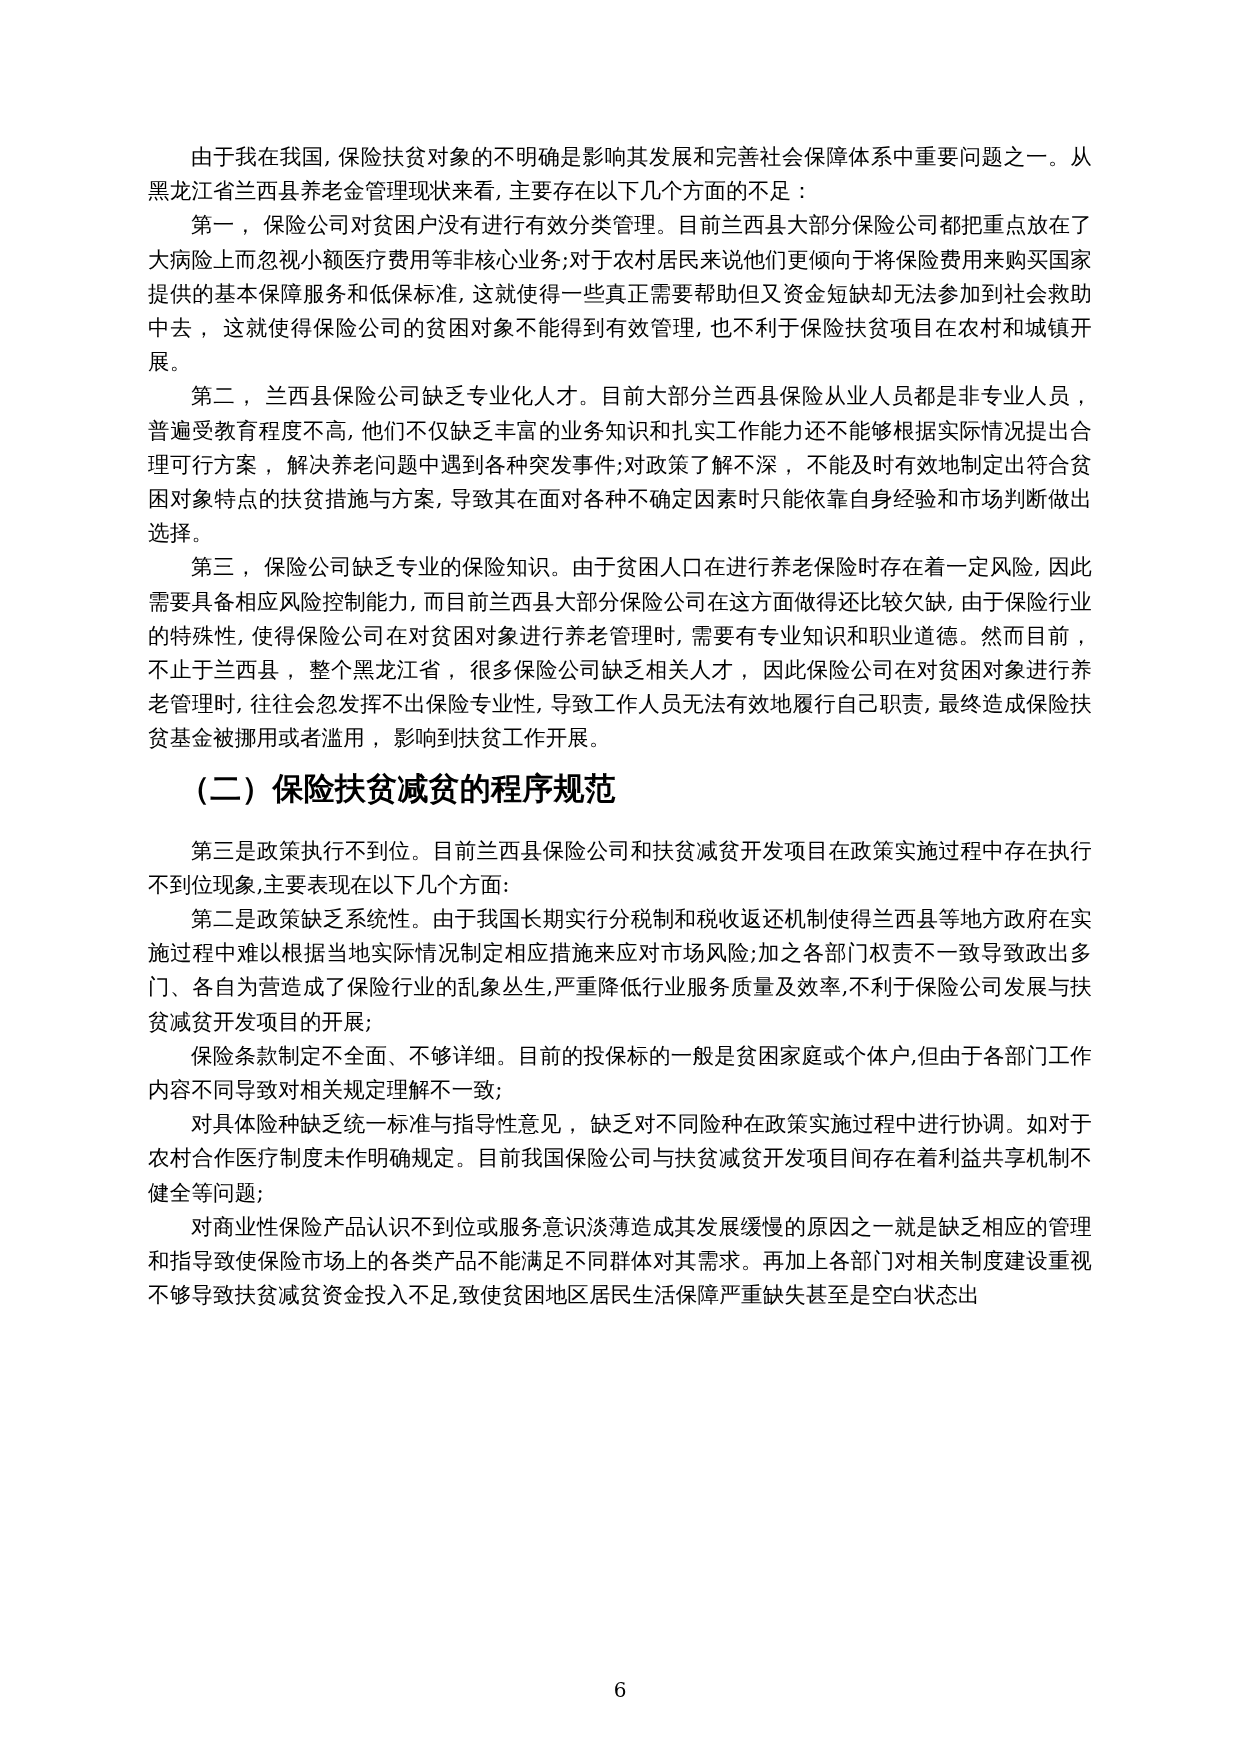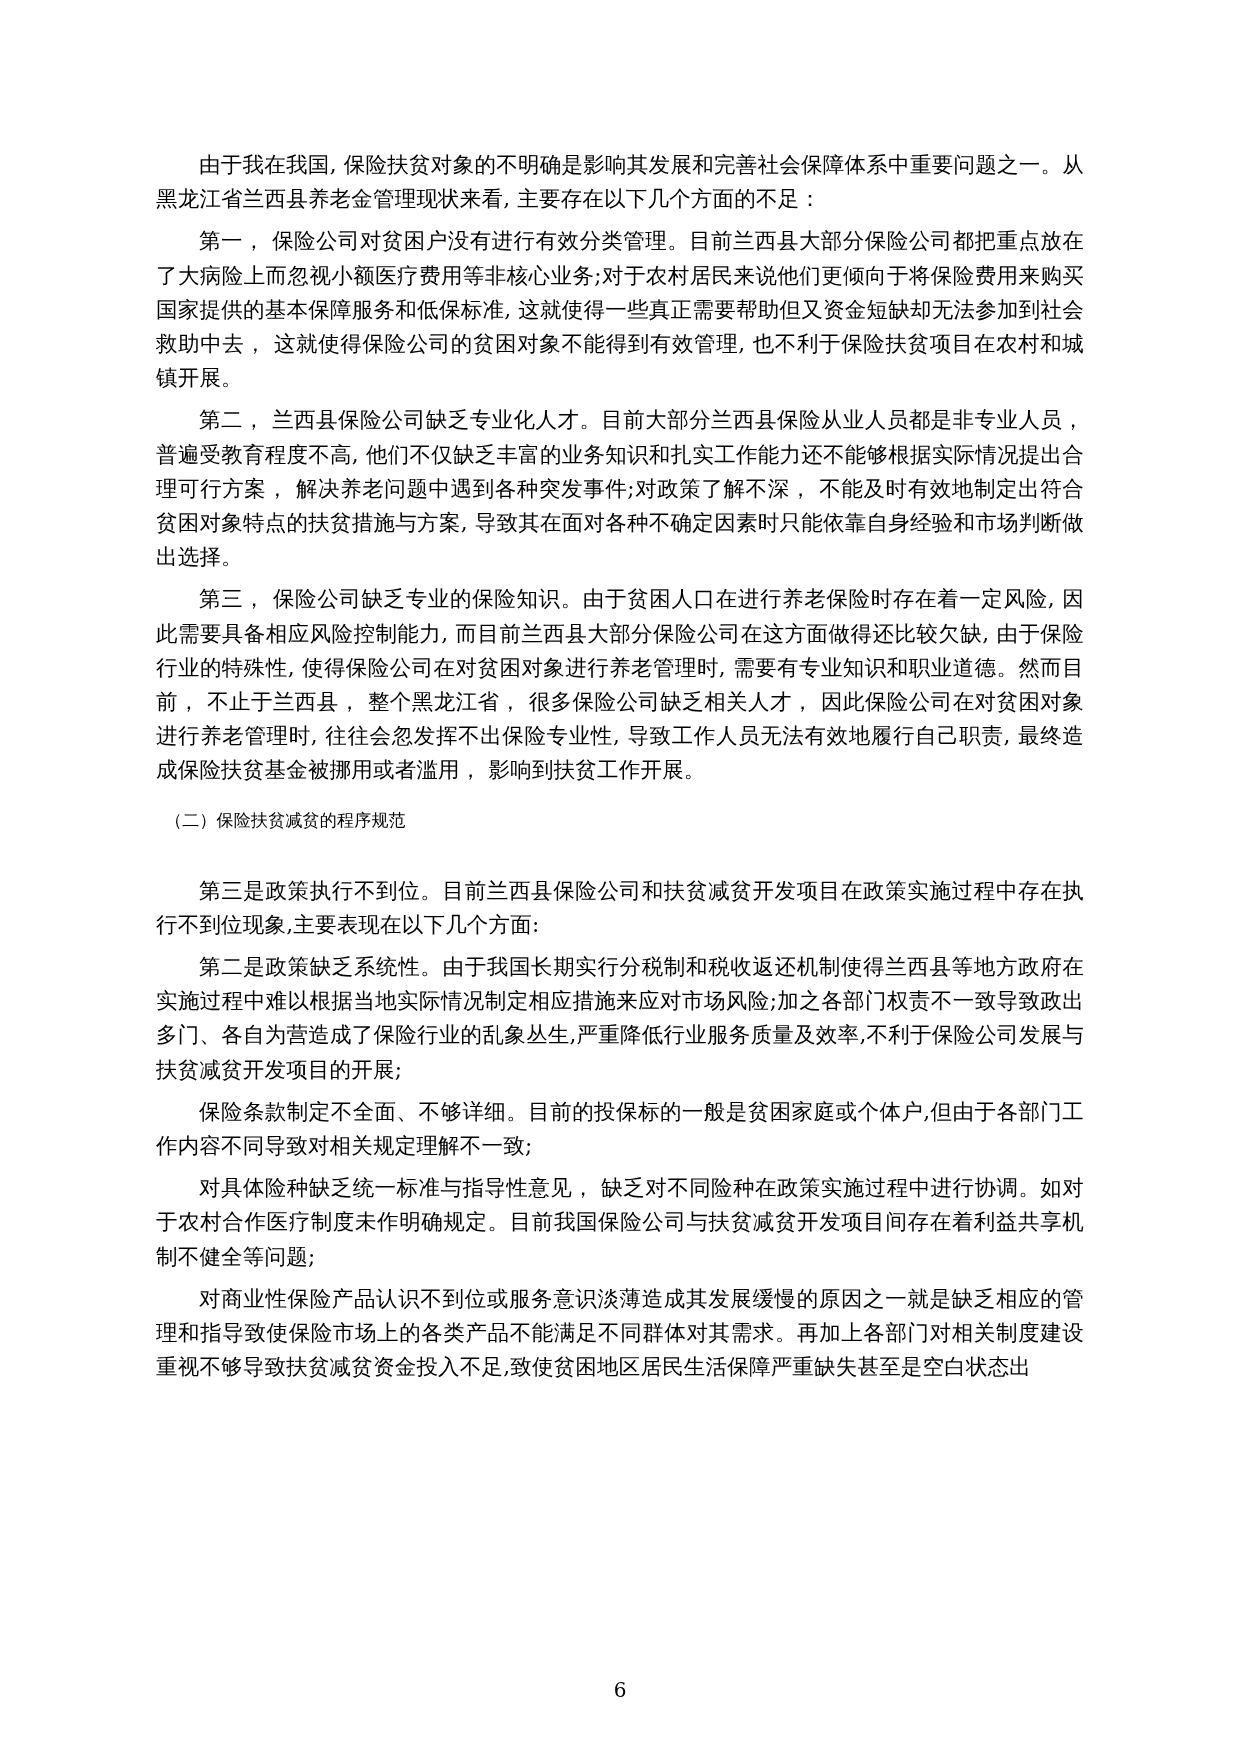--- a/index.html
+++ b/index.html
@@ -18,28 +18,28 @@
     color: #000000;
   }
   .body-text {
     font-size: 21.5px;
     line-height: 34.2px;
     text-align: justify;
     text-justify: inter-ideograph;
     letter-spacing: 0.2px;
   }
   p.para {
-    margin: 8px;
+    margin: 0;
     text-indent: 2em;
   }
   h2.heading {
     margin: 14px 0 10px 0;
-    font-size: 17px;
+    font-size: 31px;
     line-height: 36px;
-    font-weight: normal;
+    font-weight: bold;
     text-indent: 1em;
     font-family: "DejaVu Sans", "Liberation Sans", sans-serif;
   }
   .spacer {
     height: 18px;
   }
   .page-number {
     position: absolute;
     left: 0;
     right: 0;

